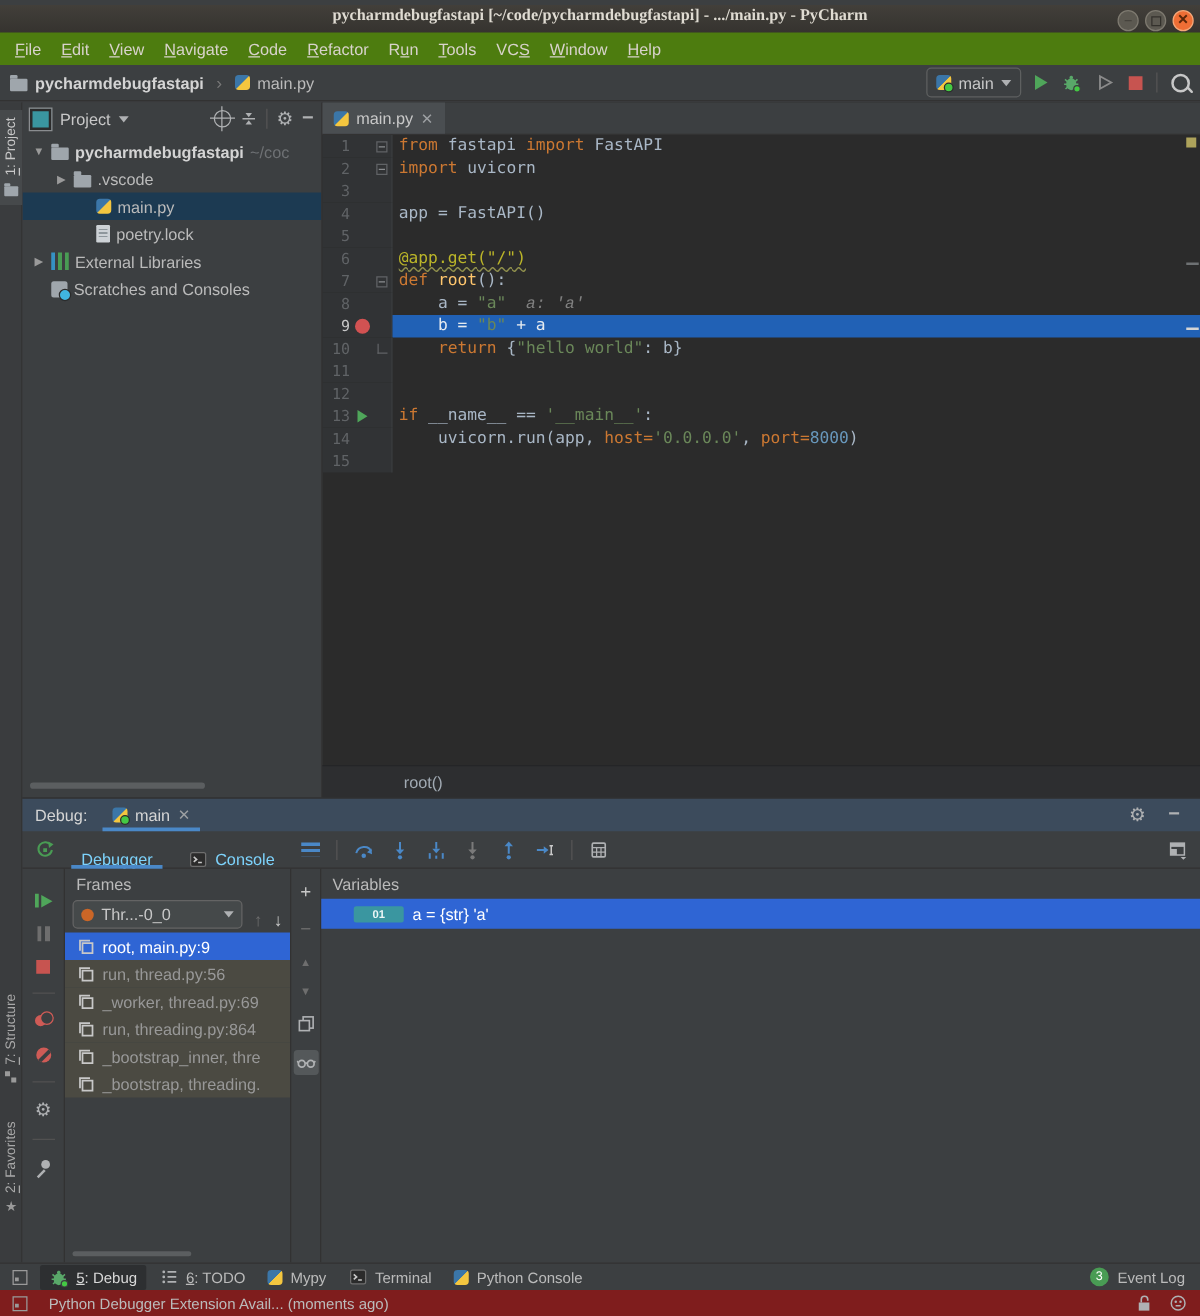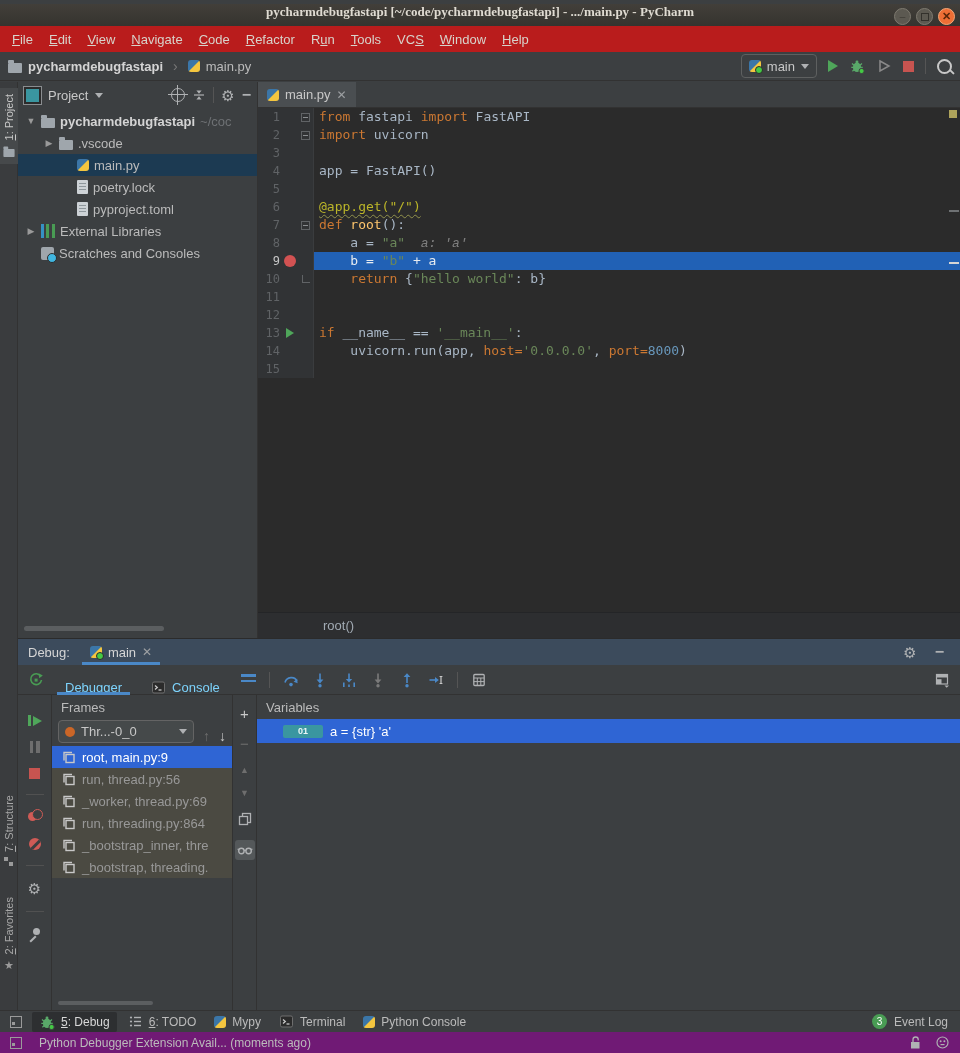--- a/index.html
+++ b/index.html
@@ -15,21 +15,21 @@
     background:linear-gradient(#423F3A,#33312D);display:flex;font-family:Liberation Serif, serif;}
   .titlebar .title{flex:1;text-align:center;font-weight:bold;color:#DFDBD2;font-size:13px;}
   .winbtns{position:absolute;right:5px;top:4px;display:flex;gap:5px;}
   .wbtn{width:17px;height:17px;border-radius:50%;display:flex;align-items:center;
     justify-content:center;font-size:11px;line-height:1;color:#33312C;
     background:#5C5951;border:1px solid #7E7A70;box-sizing:border-box;}
   .wbtn.close{background:#EE6E35;border-color:#F5A778;color:#5A2609;font-weight:bold;}
   .wbtn .sq{width:6px;height:6px;border:1.5px solid #33312C;}
 
   
-  .menubar{position:absolute;top:26px;left:0;right:0;height:26px;background:#b91c1c;
+  .menubar{position:absolute;top:26px;left:0;right:0;height:26px;background:#4d7c0f;
     display:flex;align-items:center;padding-left:4px;color:#D8D3CB;}
   .menu-item{padding:3px 8px;cursor:default;}
 
   
   .navbar{position:absolute;top:52px;left:0;right:0;height:29px;background:#3C3F41;
     border-bottom:1px solid #323232;display:flex;align-items:center;padding:0 8px;box-sizing:border-box;}
   .crumb{display:flex;align-items:center;gap:6px;}
   .crumb .b{font-weight:bold;color:#D4D4D4;}
   .crumb-sep{color:#787878;margin:0 4px;font-size:14px;}
   .nav-right{margin-left:auto;display:flex;align-items:center;gap:11px;}
@@ -181,21 +181,21 @@
   .var-row{height:24px;display:flex;align-items:center;gap:7px;padding-left:26px;color:#FFFFFF;}
   .var-row.selected{background:#2F65D4;}
 
   
   .twbar{position:absolute;left:0;right:0;top:1010px;height:22px;border-top:1px solid #323232;
     display:flex;align-items:center;font-size:12px;gap:4px;padding-left:4px;box-sizing:border-box;background:#3C3F41;}
   .tw-item{display:flex;align-items:center;gap:6px;padding:2px 7px;border-radius:2px;color:#BBBBBB;}
   .tw-item.active{background:#2D2F31;color:#D8D8D8;}
   .tw-right{margin-left:auto;display:flex;align-items:center;gap:7px;padding-right:12px;}
   .statusbar{position:absolute;left:0;right:0;top:1032px;height:21px;display:flex;align-items:center;
-    font-size:12px;color:#BBBBBB;padding:0 10px;gap:17px;box-sizing:border-box;background:#701a75;}
+    font-size:12px;color:#BBBBBB;padding:0 10px;gap:17px;box-sizing:border-box;background:#7f1d1d;}
   .statusbar .grp{display:flex;align-items:center;gap:17px;}
   .statusbar .right{margin-left:auto;display:flex;align-items:center;gap:13px;}
   .i-bug{position:relative;flex:none;}
 </style>
 </head>
 <body>
 
 <div id="app">
 
   <div class="titlebar">
@@ -304,25 +304,20 @@
         </div>
         <div class="tree-row selected" style="padding-left:44px;">
           <span class="exp"></span>
           <span class="ic i-python sm"></span>
           <span class="lbl">main.py</span>
         </div>
         <div class="tree-row" style="padding-left:44px;">
           <span class="exp"></span>
           <span class="ic i-file"></span>
           <span class="lbl">poetry.lock</span>
-        </div>
-        <div class="tree-row" style="padding-left:44px;">
-          <span class="exp"></span>
-          <span class="ic i-file"></span>
-          <span class="lbl">pyproject.toml</span>
         </div>
         <div class="tree-row" style="padding-left:8px;">
           <span class="exp">▶</span>
           <span class="ic i-lib"></span>
           <span class="lbl">External Libraries</span>
         </div>
         <div class="tree-row" style="padding-left:8px;">
           <span class="exp"></span>
           <span class="ic i-scratch"></span>
           <span class="lbl">Scratches and Consoles</span>

